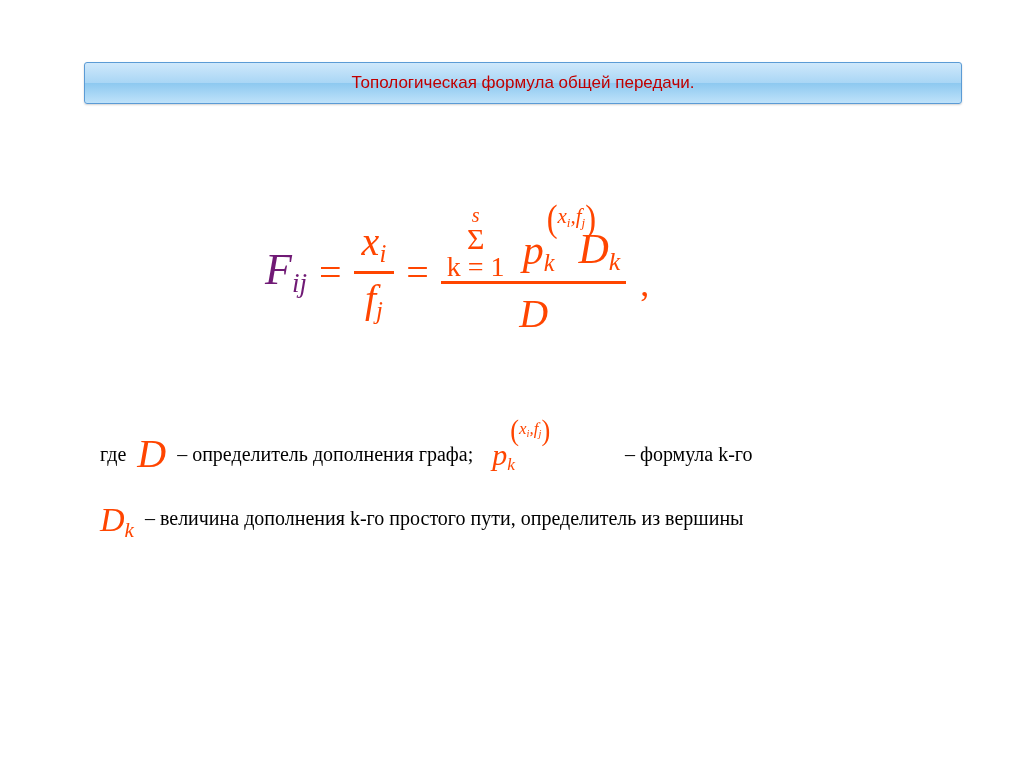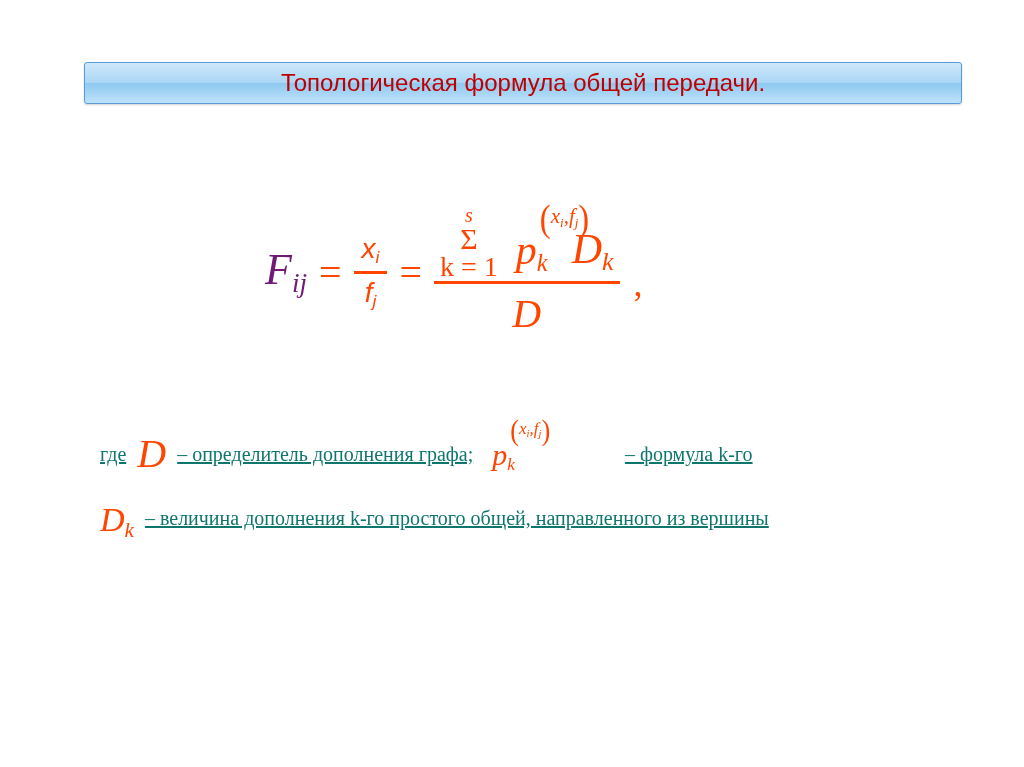--- a/index.html
+++ b/index.html
@@ -25,21 +25,21 @@
     border: 1px solid #5b9bd5;
     border-radius: 3px;
     background: linear-gradient(to bottom, #cfe8fb 0%, #a9d6f5 50%, #8ec9f0 51%, #bfe2fa 100%);
     box-shadow: 0 1px 2px rgba(0,0,0,0.18);
     display: flex;
     align-items: center;
     justify-content: center;
   }
   .title-text {
     font-family: "Liberation Sans", sans-serif;
-    font-size: 24px;
+    font-size: 17px;
     color: #c00000;
     font-weight: normal;
     white-space: nowrap;
   }
   .sub {
     font-size: 0.62em;
     vertical-align: -0.28em;
     font-style: italic;
   }
 
@@ -83,23 +83,23 @@
     padding: 2px 8px;
     white-space: nowrap;
   }
   .frac .bar {
     height: 3px;
     background: #ff4500;
     width: 100%;
     margin: 2px 0;
   }
   .frac-small .num, .frac-small .den {
-    font-family: Liberation Sans, sans-serif;
-    font-style: italic;
-    font-size: 28px;
+    font-family: Liberation Serif, serif;
+    font-style: italic;
+    font-size: 40px;
     line-height: 1.05;
   }
 
   
   .frac-big {
     top: 10px;
   }
   .frac-big .bar {
     height: 3px;
     background: #ff4500;
@@ -196,21 +196,21 @@
     font-family: "Liberation Serif", serif;
     font-size: 20px;
     color: #000000;
   }
   .line {
     position: relative;
     margin-bottom: 22px;
     line-height: 1.2;
     white-space: nowrap;
   }
-  .plain { color: #0f766e; font-style: normal; text-decoration: underline; }
+  .plain { color: #000000; font-style: normal; }
 
   .big-D {
     font-family: "Liberation Serif", serif;
     font-style: italic;
     font-size: 40px;
     color: #ff4500;
     padding: 0 6px;
     vertical-align: -6px;
   }
   .inline-math {
@@ -310,17 +310,17 @@
       <span>p</span><span class="p-sub">k</span>
       <span class="p-sup-inline"><span class="paren">(</span><span>x</span><span class="sub">i</span><span>,</span><span>f</span><span class="sub">j</span><span class="paren">)</span></span>
     </span>
     <span class="gap-lg"></span>
     <span class="plain">– формула k-го</span>
   </div>
 
 
   <div class="line">
     <span class="dk-inline"><span>D</span><span class="sub">k</span></span>
-    <span class="plain">– величина дополнения k-го простого общей, направленного из вершины</span>
+    <span class="plain">– величина дополнения k-го простого пути, определитель из вершины</span>
   </div>
 
 
 </div>
 
 </body></html>

